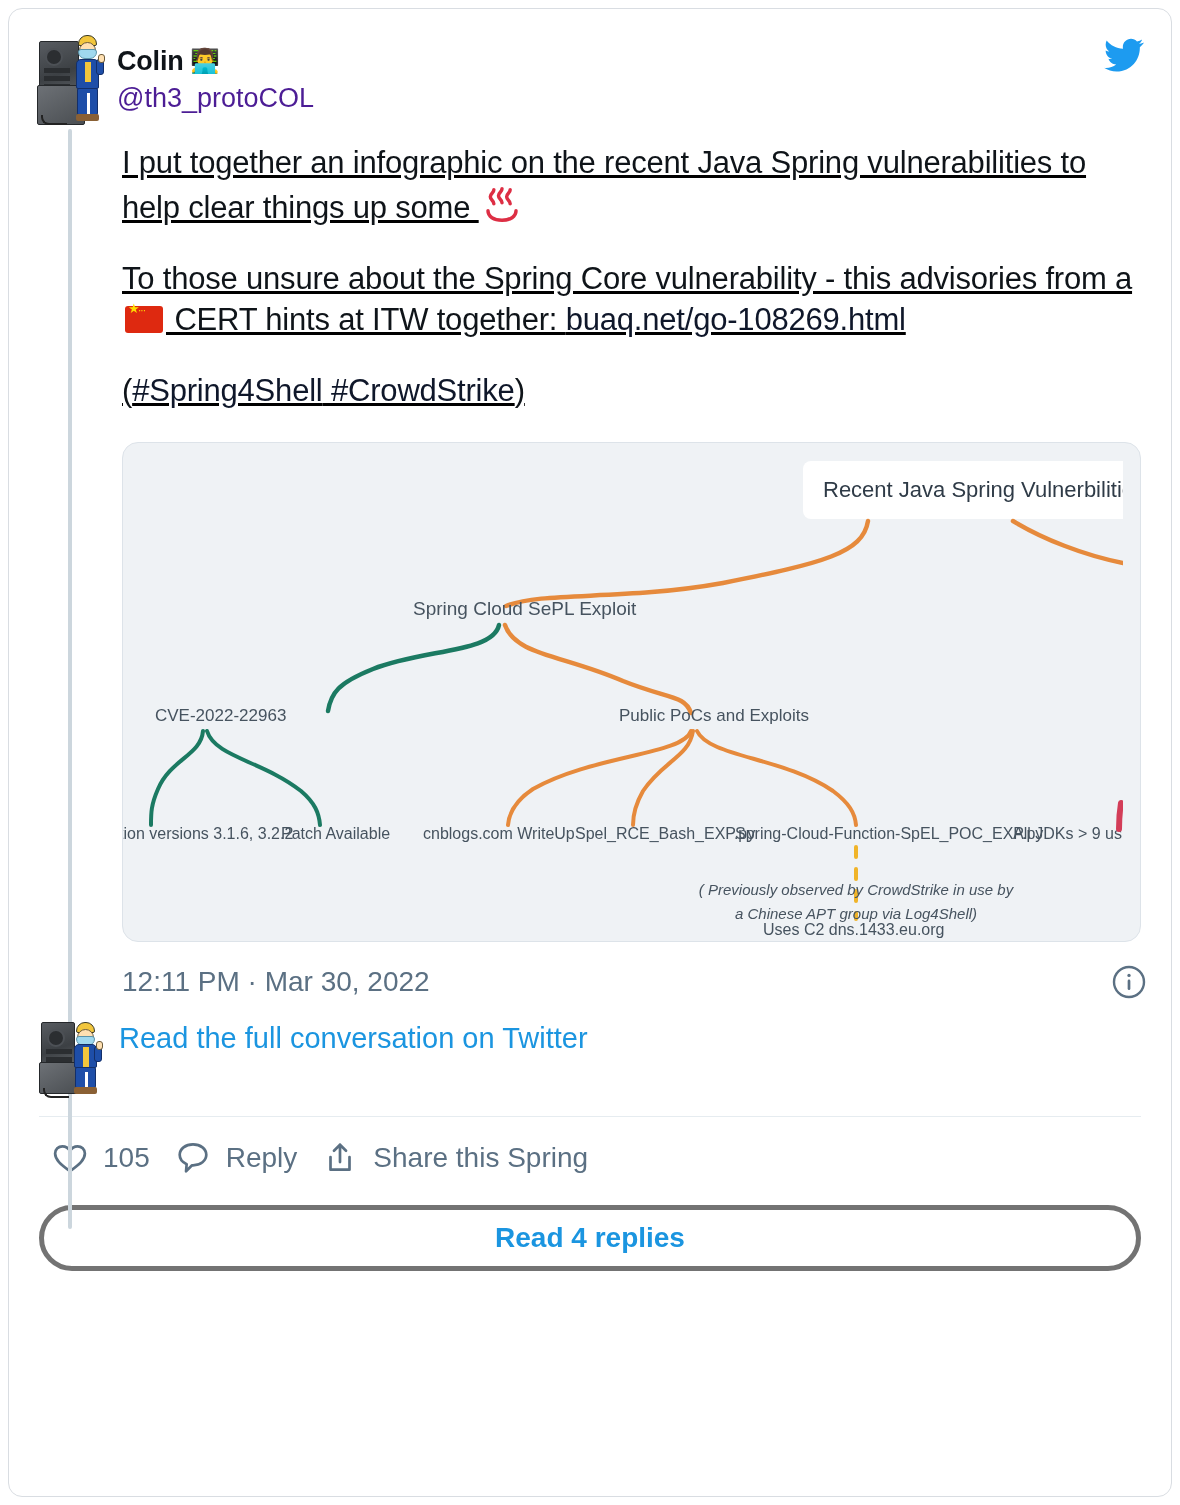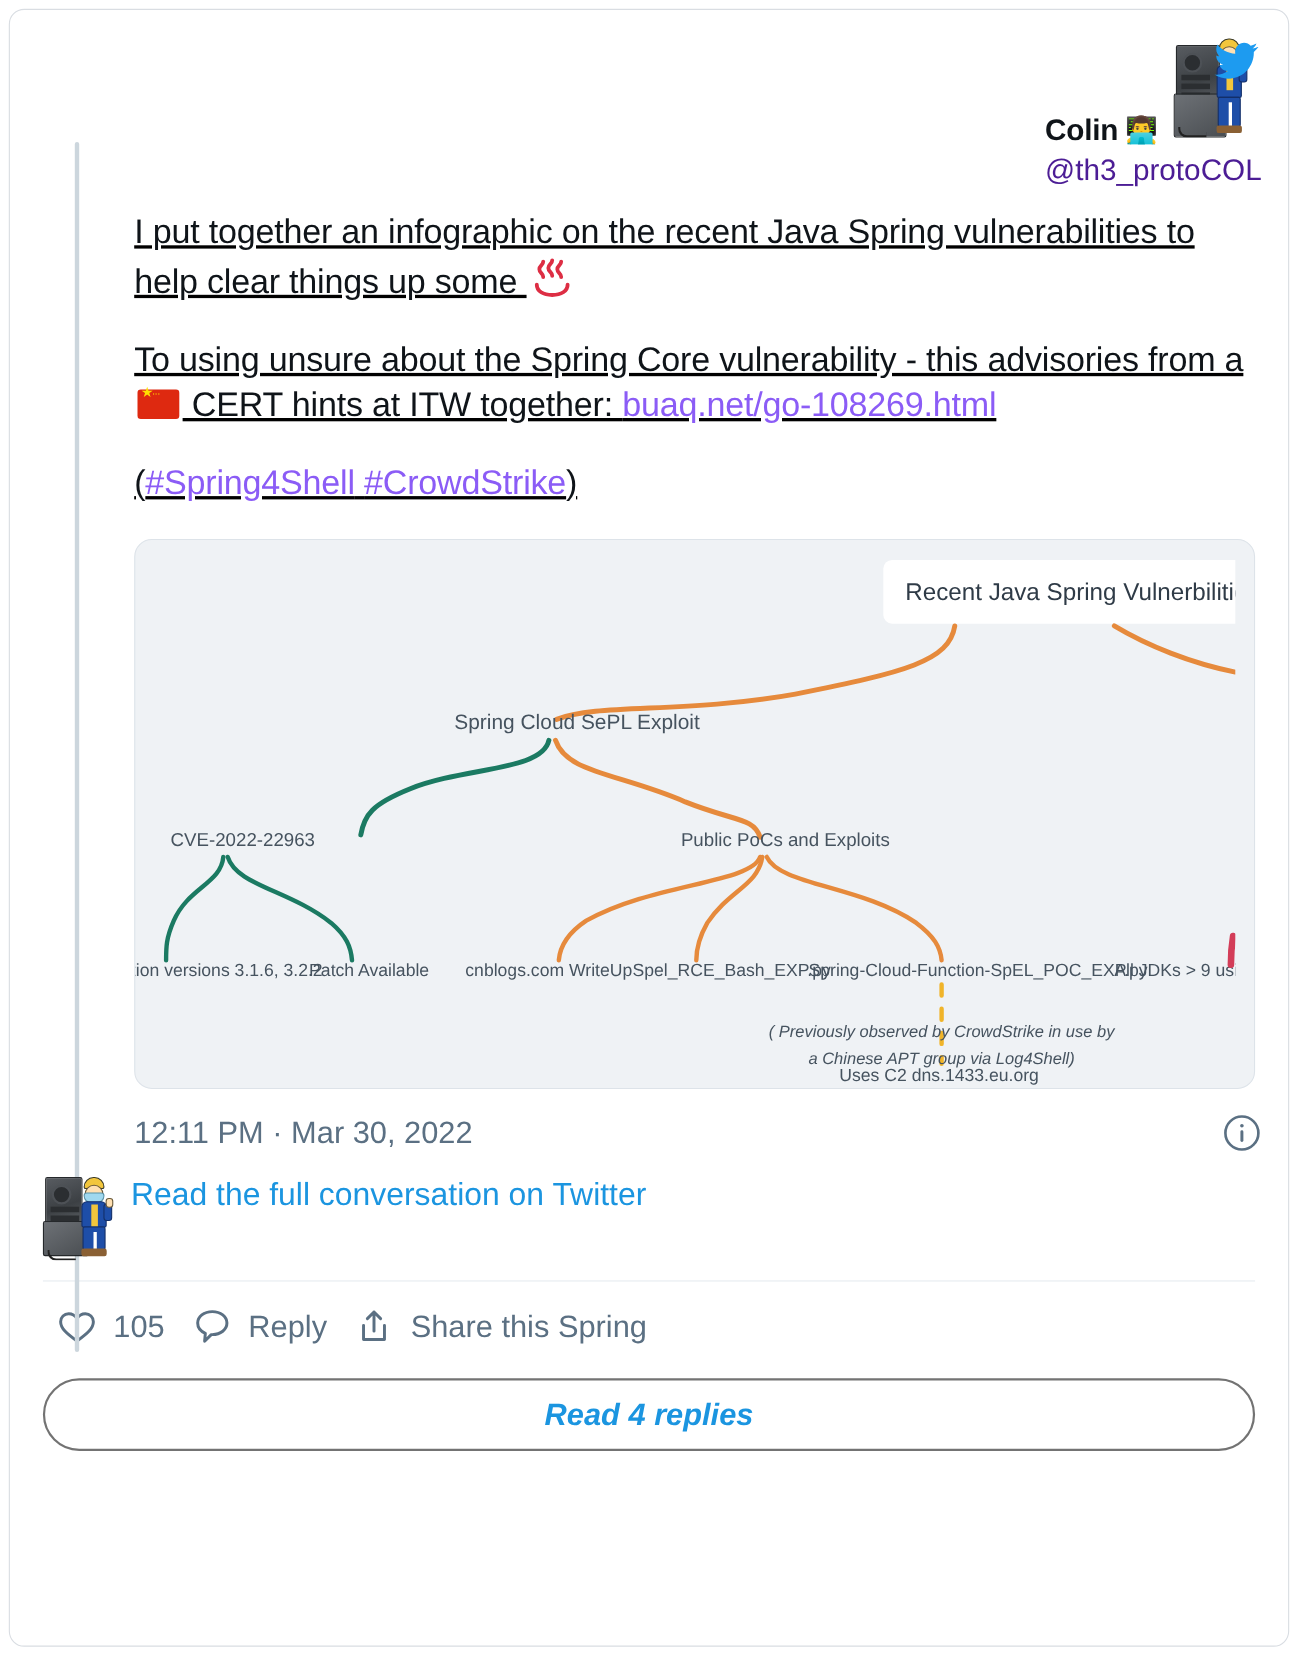--- a/index.html
+++ b/index.html
@@ -18,23 +18,22 @@
     border: 1px solid #d9dde2;
     border-radius: 14px;
     background: #fff;
     overflow: hidden;
   }
 
   
   .tw-header {
     position: relative;
     display: flex;
-    align-items: flex-end;
+    align-items: center;
     padding: 24px 24px 0 28px;
-    flex-direction: column;
   }
   .avatar {
     width: 66px; height: 92px;
     flex: 0 0 66px;
     position: relative;
     margin-right: 14px;
   }
   .av-tower {
     position: absolute; left: 2px; top: 8px;
     width: 40px; height: 74px;
@@ -142,21 +141,21 @@
   .tweet-body {
     padding: 18px 30px 0 113px;
     position: relative;
     text-decoration: underline;
   }
   .tweet-text {
     font-size: 31px; line-height: 1.32; color: #0f1419;
     letter-spacing: -0.2px;
   }
   .tweet-text p { margin: 0 0 30px 0; }
-  .tweet-text a { color: #8b5cf6; text-decoration: none; }
+  .tweet-text a { color: #0f172a; text-decoration: none; }
   .emoji-onsen { display:inline-block; width: 46px; height: 42px; vertical-align: -8px; }
   .emoji-flag {
     display: inline-block; width: 38px; height: 27px;
     background: #de2910; border-radius: 3px;
     vertical-align: -3px; position: relative; margin: 0 3px;
   }
   .emoji-flag:before {
     content: "★"; position: absolute; left: 3px; top: -4px;
     font-size: 13px; color: #ffde00; line-height: 1;
   }
@@ -218,28 +217,27 @@
   }
   .action { display: flex; align-items: center; gap: 14px; }
   .action-label { font-size: 28px; color: #5b7083; }
   .action svg { display: block; }
 
   
   .replies-btn {
     display: flex; align-items: center; justify-content: center;
     margin: 28px 30px 0 30px;
     height: 66px;
-    border: 2px solid #737373;
+    border: 5px solid #737373;
     border-radius: 33px;
     background: #fff;
     color: #1b95e0;
     font-size: 28px;
     font-weight: bold;
     cursor: pointer;
-    font-style: italic;
   }
 </style>
 </head>
 <body>
 
 <div class="embed-card">
 
   <div class="tw-header">
 
     <div class="avatar">
@@ -275,21 +273,21 @@
 
   <div class="tweet-body">
     <div class="tweet-text">
       <p>
         <span>I put together an infographic on the recent Java Spring  vulnerabilities to help clear things up some </span><svg class="emoji-onsen" viewBox="0 0 36 36">
             <path fill="none" stroke="#dd2e44" stroke-width="3" stroke-linecap="round" d="M11 5c0 3-3 3-3 6s3 3 3 6M18 4c0 3-3 3-3 6s3 3 3 6M25 5c0 3-3 3-3 6s3 3 3 6"></path>
             <path fill="none" stroke="#dd2e44" stroke-width="3" stroke-linecap="round" d="M6 23c0 5 5 8 12 8s12-3 12-8"></path>
           </svg>
       </p>
       <p>
-        <span>To using unsure about the Spring Core vulnerability - this advisories from a </span><span class="emoji-flag"></span><span> CERT hints at ITW together: </span><a href="#">buaq.net/go-108269.html</a>
+        <span>To those unsure about the Spring Core vulnerability - this advisories from a </span><span class="emoji-flag"></span><span> CERT hints at ITW together: </span><a href="#">buaq.net/go-108269.html</a>
       </p>
       <p>
         <span>(</span><a href="#">#Spring4Shell</a><span> </span><a href="#">#CrowdStrike</a><span>)</span>
       </p>
     </div>
   </div>
 
   <div class="infographic">
     <svg width="1000" height="500" viewBox="0 0 1000 500">
 

